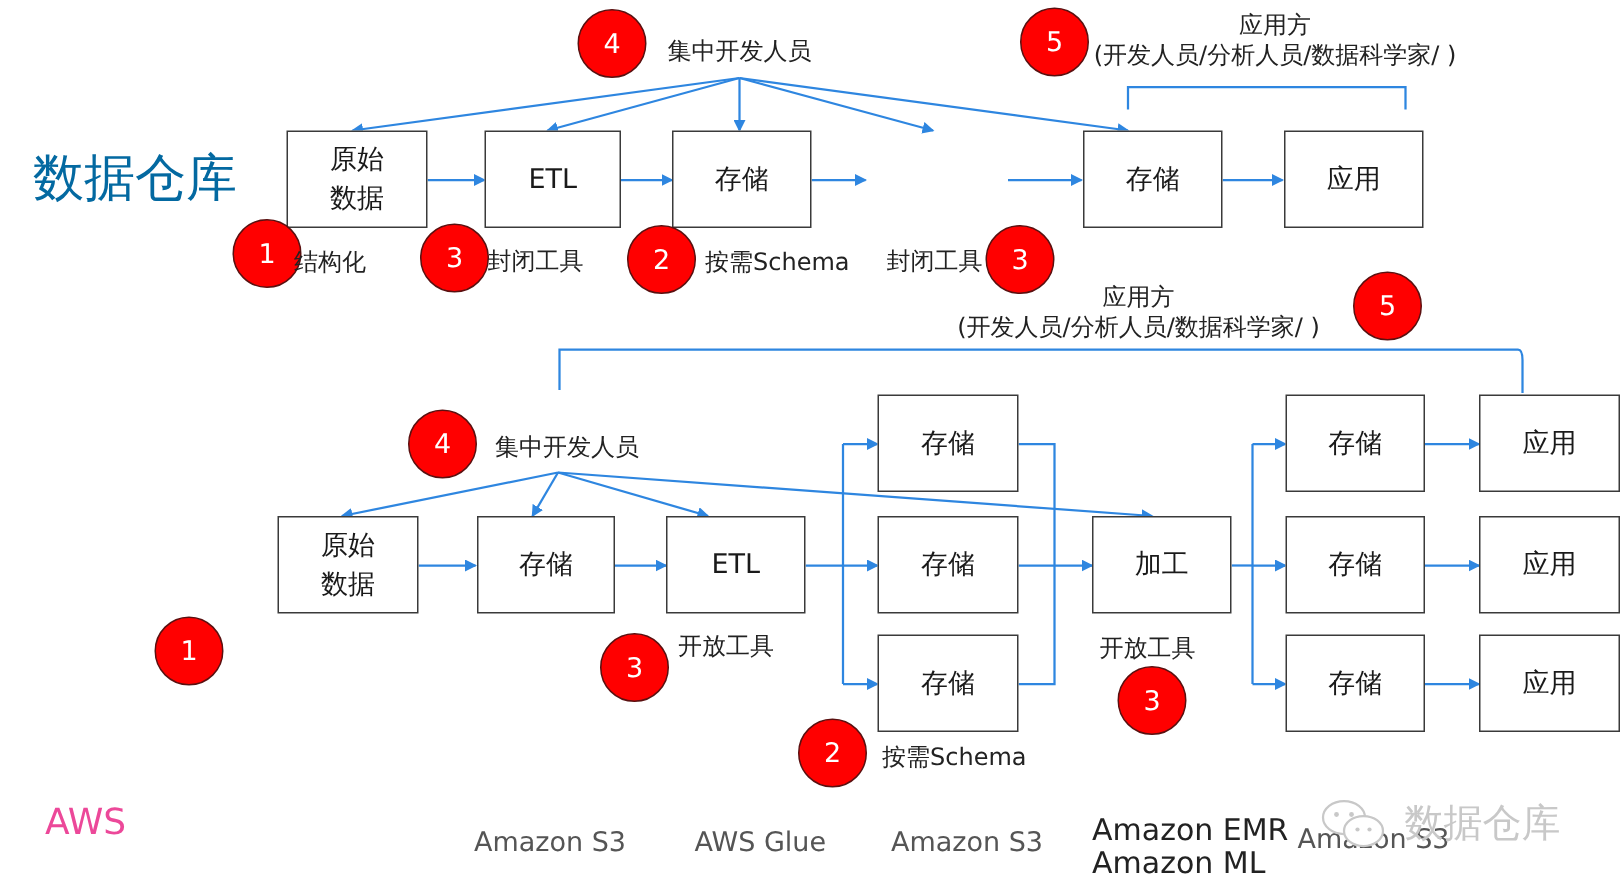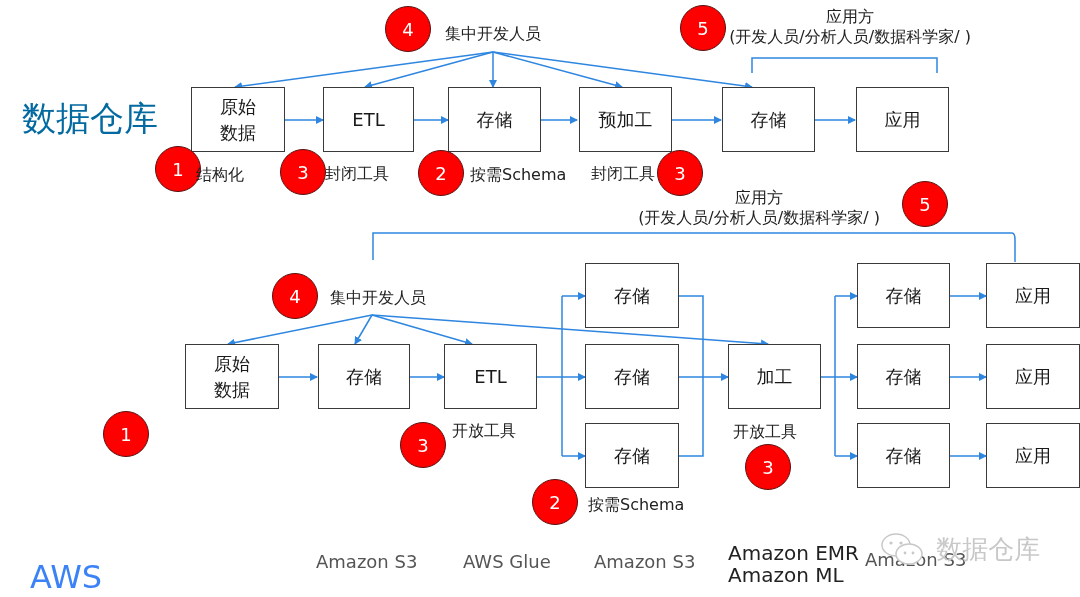--- a/index.html
+++ b/index.html
@@ -11,21 +11,21 @@
          display: flex; align-items: center; justify-content: center; text-align: center;
          font-size: 18px; line-height: 26px; white-space: pre-line; }
   .section-title { position: absolute; font-size: 34px; color: #0369a1; }
   .label { position: absolute; font-size: 16px; color: #222; white-space: nowrap; }
   .label.center { transform: translateX(-50%); text-align: center; }
   .badge { position: absolute; width: 46px; height: 46px; border-radius: 50%;
            background: #ff0000; border: 1px solid #5a1010; box-sizing: border-box;
            color: #fff; font-size: 18px; display: flex; align-items: center; justify-content: center; }
   .aws { position: absolute; font-size: 18px; color: #555; white-space: nowrap; }
   .aws.dark { color: #222; font-size: 20px; }
-  .aws-title { position: absolute; font-size: 32px; color: #3b82f6; margin-top: 24px; }
+  .aws-title { position: absolute; font-size: 24px; color: #ec4899; }
   .watermark { position: absolute; font-size: 26px; color: #c8c8c8; white-space: nowrap; }
 </style>
 </head>
 <body>
 
 <div id="stage">
 
   <svg id="lines" viewBox="0 0 1080 597">
     <defs>
       <marker id="arr" markerWidth="8" markerHeight="8" refX="7" refY="4" orient="auto" markerUnits="userSpaceOnUse">
@@ -85,21 +85,20 @@
   <div class="label" style="left:445px;top:24px;">集中开发人员</div>
 
   <div class="badge" style="left:680px;top:5px;">5</div>
   <div class="label center" style="left:850px;top:7px;">应用方</div>
   <div class="label center" style="left:850px;top:27px;">(开发人员/分析人员/数据科学家/ )</div>
 
   <div class="box" style="left:191px;top:87px;width:94px;height:65px;">原始
 数据</div>
   <div class="box" style="left:323px;top:87px;width:91px;height:65px;">ETL</div>
   <div class="box" style="left:448px;top:87px;width:93px;height:65px;">存储</div>
-  <div class="box" style="left:579px;top:87px;width:93px;height:65px;">预加工</div>
   <div class="box" style="left:722px;top:87px;width:93px;height:65px;">存储</div>
   <div class="box" style="left:856px;top:87px;width:93px;height:65px;">应用</div>
 
   <div class="badge" style="left:155px;top:146px;">1</div>
   <div class="label" style="left:196px;top:165px;text-align:center;">结构化</div>
   <div class="badge" style="left:280px;top:149px;">3</div>
   <div class="label" style="left:325px;top:164px;">封闭工具</div>
   <div class="badge" style="left:418px;top:150px;">2</div>
   <div class="label" style="left:470px;top:165px;">按需Schema</div>
   <div class="label" style="left:591px;top:164px;">封闭工具</div>

